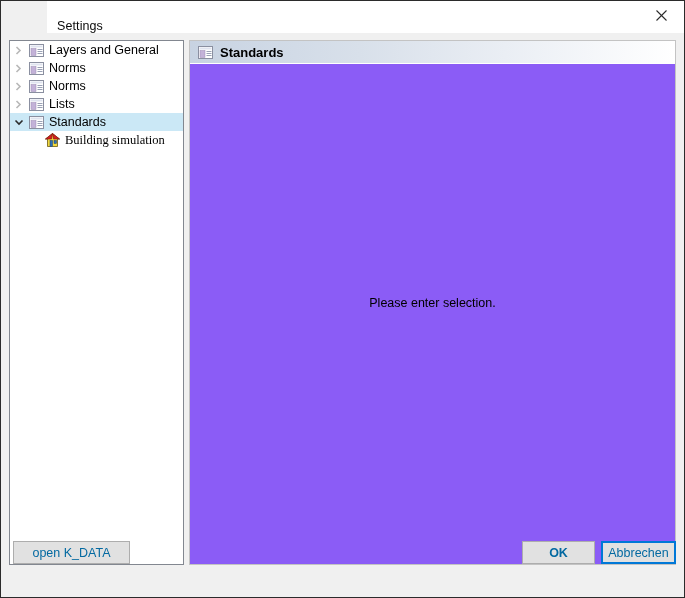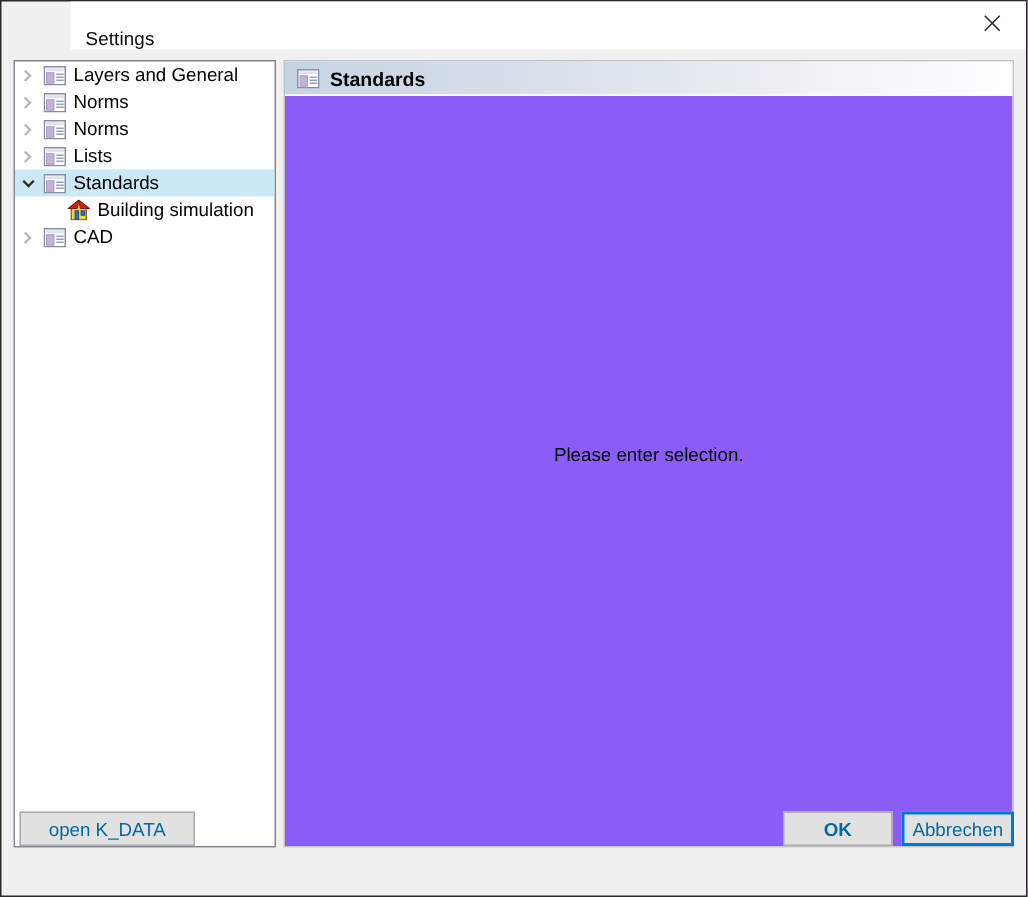--- a/index.html
+++ b/index.html
@@ -100,21 +100,21 @@
     align-items: center;
     justify-content: center;
   }
   .node-icon svg { display: block; }
   .node-label {
     padding-left: 4px;
     font-size: 12.5px;
     color: #000000;
     line-height: 18px;
   }
-  .tree-row.child { padding-left: 33px; }
+  .tree-row.child { padding-left: 33px; font-family: Liberation Serif, serif; }
 
   
   #detail-panel {
     position: absolute;
     left: 188px;
     top: 7px;
     right: 8px;
     height: 525px;
     box-sizing: border-box;
     background: #ffffff;
@@ -314,38 +314,20 @@
             <polygon points="7.5,0.5 14.5,6 12.5,6 12.5,13.5 2.5,13.5 2.5,6 0.5,6" fill="#f3d93c" stroke="#6d5a12" stroke-width="0.8"></polygon>
             <polygon points="7.5,0.5 14.5,6 8.5,6" fill="#d32020" stroke="#7c1212" stroke-width="0.6"></polygon>
             <polygon points="7.5,0.5 0.5,6 6.5,6" fill="#d32020" stroke="#7c1212" stroke-width="0.6"></polygon>
             <rect x="5" y="7.5" width="2.5" height="6" fill="#2f6fb5" stroke="#1b4472" stroke-width="0.5"></rect>
             <rect x="9" y="7.5" width="2.5" height="3" fill="#2f6fb5" stroke="#1b4472" stroke-width="0.5"></rect>
           </svg>
         </span>
         <span class="node-label">Building simulation</span>
       </div>
 
-      <div class="tree-row">
-        <span class="twisty">
-          <svg width="9" height="9" viewBox="0 0 9 9">
-              <polyline points="2.5,1 6,4.5 2.5,8" fill="none" stroke="#b8b8b8" stroke-width="1.6"></polyline>
-            </svg>
-        </span>
-        <span class="node-icon">
-          <svg width="15" height="13" viewBox="0 0 15 13">
-            <rect x="0.5" y="0.5" width="14" height="12" fill="#ffffff" stroke="#8a8fa0"></rect>
-            <rect x="1.5" y="1.5" width="12" height="2" fill="#dfe3ef"></rect>
-            <rect x="2" y="4.5" width="5" height="7" fill="#c3b2d8" stroke="#9b8ab4" stroke-width="0.5"></rect>
-            <rect x="8.5" y="5" width="5" height="1" fill="#9aa1b5"></rect>
-            <rect x="8.5" y="7" width="5" height="1" fill="#9aa1b5"></rect>
-            <rect x="8.5" y="9" width="5" height="1" fill="#9aa1b5"></rect>
-          </svg>
-        </span>
-        <span class="node-label">CAD</span>
-      </div>
 
     </div>
 
     <div id="detail-panel">
       <div id="detail-header">
         <span class="node-icon">
           <svg width="15" height="13" viewBox="0 0 15 13">
             <rect x="0.5" y="0.5" width="14" height="12" fill="#ffffff" stroke="#8a8fa0"></rect>
             <rect x="1.5" y="1.5" width="12" height="2" fill="#dfe3ef"></rect>
             <rect x="2" y="4.5" width="5" height="7" fill="#c3b2d8" stroke="#9b8ab4" stroke-width="0.5"></rect>

